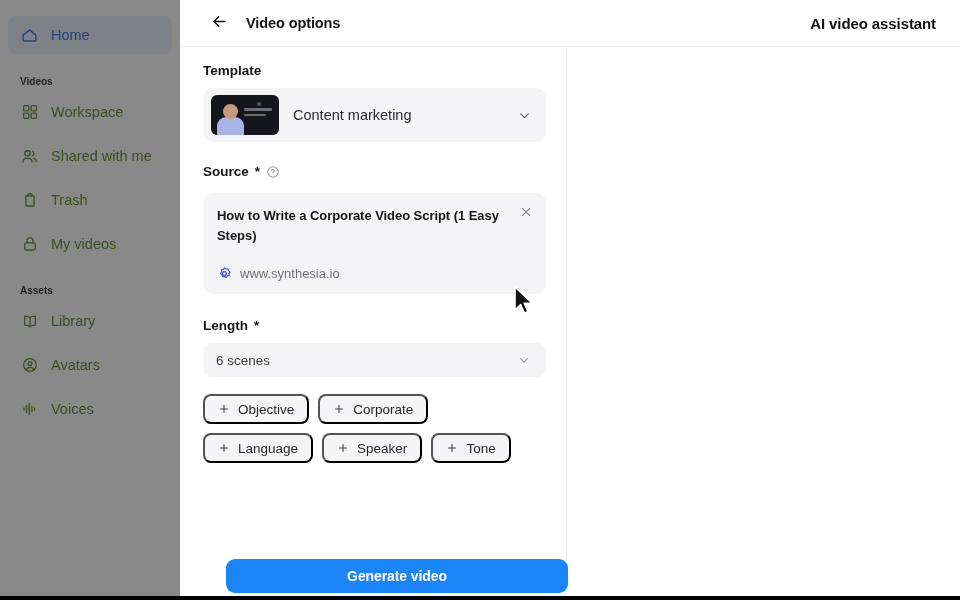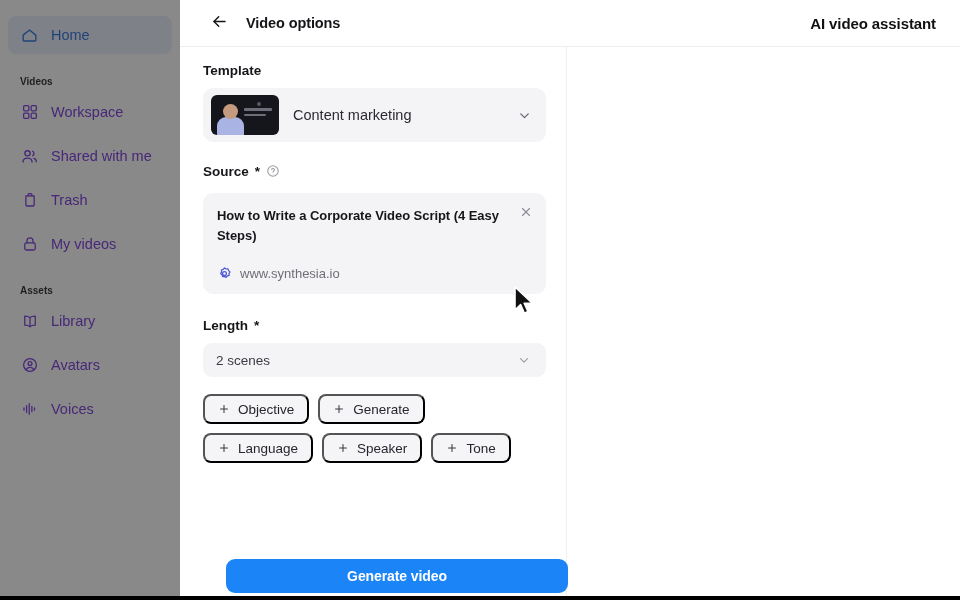--- a/index.html
+++ b/index.html
@@ -32,21 +32,21 @@
   }
 
   .nav-item {
     display: flex;
     align-items: center;
     height: 38px;
     margin: 0 8px;
     padding: 0 12px;
     border-radius: 8px;
     gap: 12px;
-    color: #6d28d9;
+    color: #4d7c0f;
     font-size: 14.5px;
     cursor: pointer;
   }
   .nav-item.active {
     background: #e8eefc;
     color: #1a63d8;
   }
   .nav-item .ico {
     width: 19px; height: 19px;
     display: flex; align-items: center; justify-content: center;
@@ -134,21 +134,21 @@
     width: 363px;
     height: 553px;
     padding-right: 20px;
   }
 
   .field-label {
     font-size: 13.5px;
     font-weight: bold;
     color: #16161a;
     display: flex;
-    align-items: flex-start;
+    align-items: flex-end;
     gap: 6px;
   }
   .field-label .req { color: #16161a; }
 
   .help-icon {
     width: 14px; height: 14px;
     display: inline-flex;
     align-items: center; justify-content: center;
     color: #9b9ba3;
     cursor: pointer;
@@ -519,21 +519,21 @@
               <svg width="14" height="14" viewBox="0 0 24 24" fill="none" stroke="currentColor" stroke-width="1.8" stroke-linecap="round" stroke-linejoin="round">
                   <circle cx="12" cy="12" r="9"></circle>
                   <path d="M9.6 9.3a2.5 2.5 0 0 1 4.8.8c0 1.7-2.4 2.1-2.4 3.6"></path>
                   <circle cx="12" cy="17" r="0.7" fill="currentColor" stroke="none"></circle>
                 </svg>
             </span>
           </div>
         </div>
 
         <div class="url-card">
-          <div class="url-title">How to Write a Corporate Video Script (4 Easy Steps)</div>
+          <div class="url-title">How to Write a Corporate Video Script (1 Easy Steps)</div>
           <div class="url-meta">
             <span class="favicon">
               <svg width="15" height="15" viewBox="0 0 24 24" fill="none" stroke="#4b57d6" stroke-width="2" stroke-linejoin="round">
                   <path d="M12 3.2l2.6 1.6 3-.3.9 2.9 2.3 2-1.6 2.6.3 3-2.9.9-2 2.3-2.6-1.6-3 .3-.9-2.9-2.3-2 1.6-2.6-.3-3 2.9-.9z"></path>
                   <circle cx="12" cy="12" r="3.1"></circle>
                 </svg>
             </span>
             <span class="url-text">www.synthesia.io</span>
           </div>
           <div class="url-close">
@@ -543,21 +543,21 @@
               </svg>
           </div>
         </div>
 
         <div class="len-section">
           <div class="field-label">
             <span>Length</span>
             <span class="req">*</span>
           </div>
           <div class="len-select">
-            <span class="len-value">2 scenes</span>
+            <span class="len-value">6 scenes</span>
             <span class="chev">
               <svg width="14" height="14" viewBox="0 0 24 24" fill="none" stroke="#9a9aa4" stroke-width="1.9" stroke-linecap="round" stroke-linejoin="round">
                   <path d="M6 9.5l6 6 6-6"></path>
                 </svg>
             </span>
           </div>
         </div>
 
         <div class="chips">
           <button class="chip">
@@ -569,21 +569,21 @@
             </span>
             <span>Objective</span>
           </button>
           <button class="chip">
             <span class="plus">
               <svg width="12" height="12" viewBox="0 0 24 24" fill="none" stroke="currentColor" stroke-width="2.1" stroke-linecap="round">
                   <path d="M12 5v14"></path>
                   <path d="M5 12h14"></path>
                 </svg>
             </span>
-            <span>Generate</span>
+            <span>Corporate</span>
           </button>
           <button class="chip">
             <span class="plus">
               <svg width="12" height="12" viewBox="0 0 24 24" fill="none" stroke="currentColor" stroke-width="2.1" stroke-linecap="round">
                   <path d="M12 5v14"></path>
                   <path d="M5 12h14"></path>
                 </svg>
             </span>
             <span>Language</span>
           </button>

